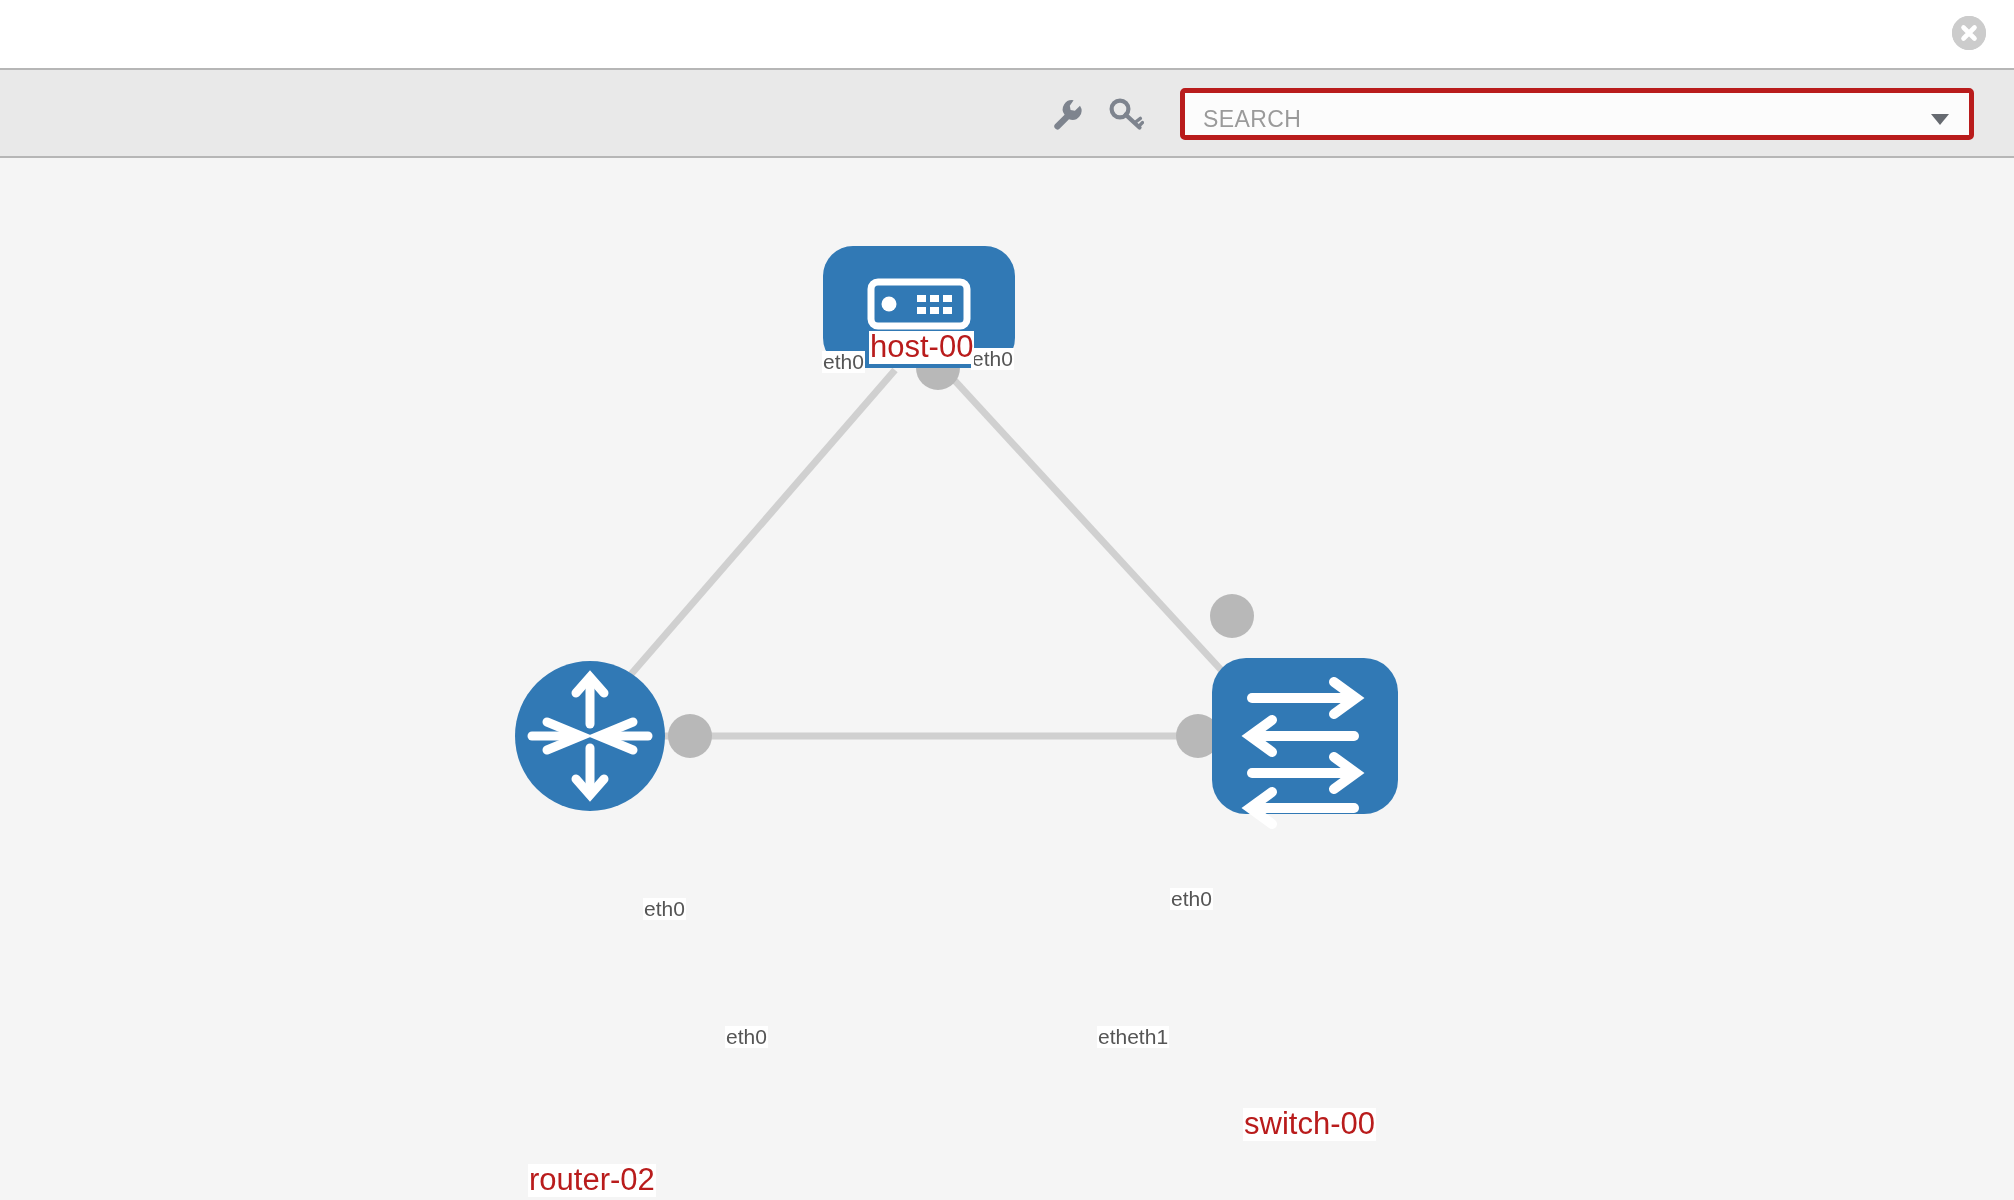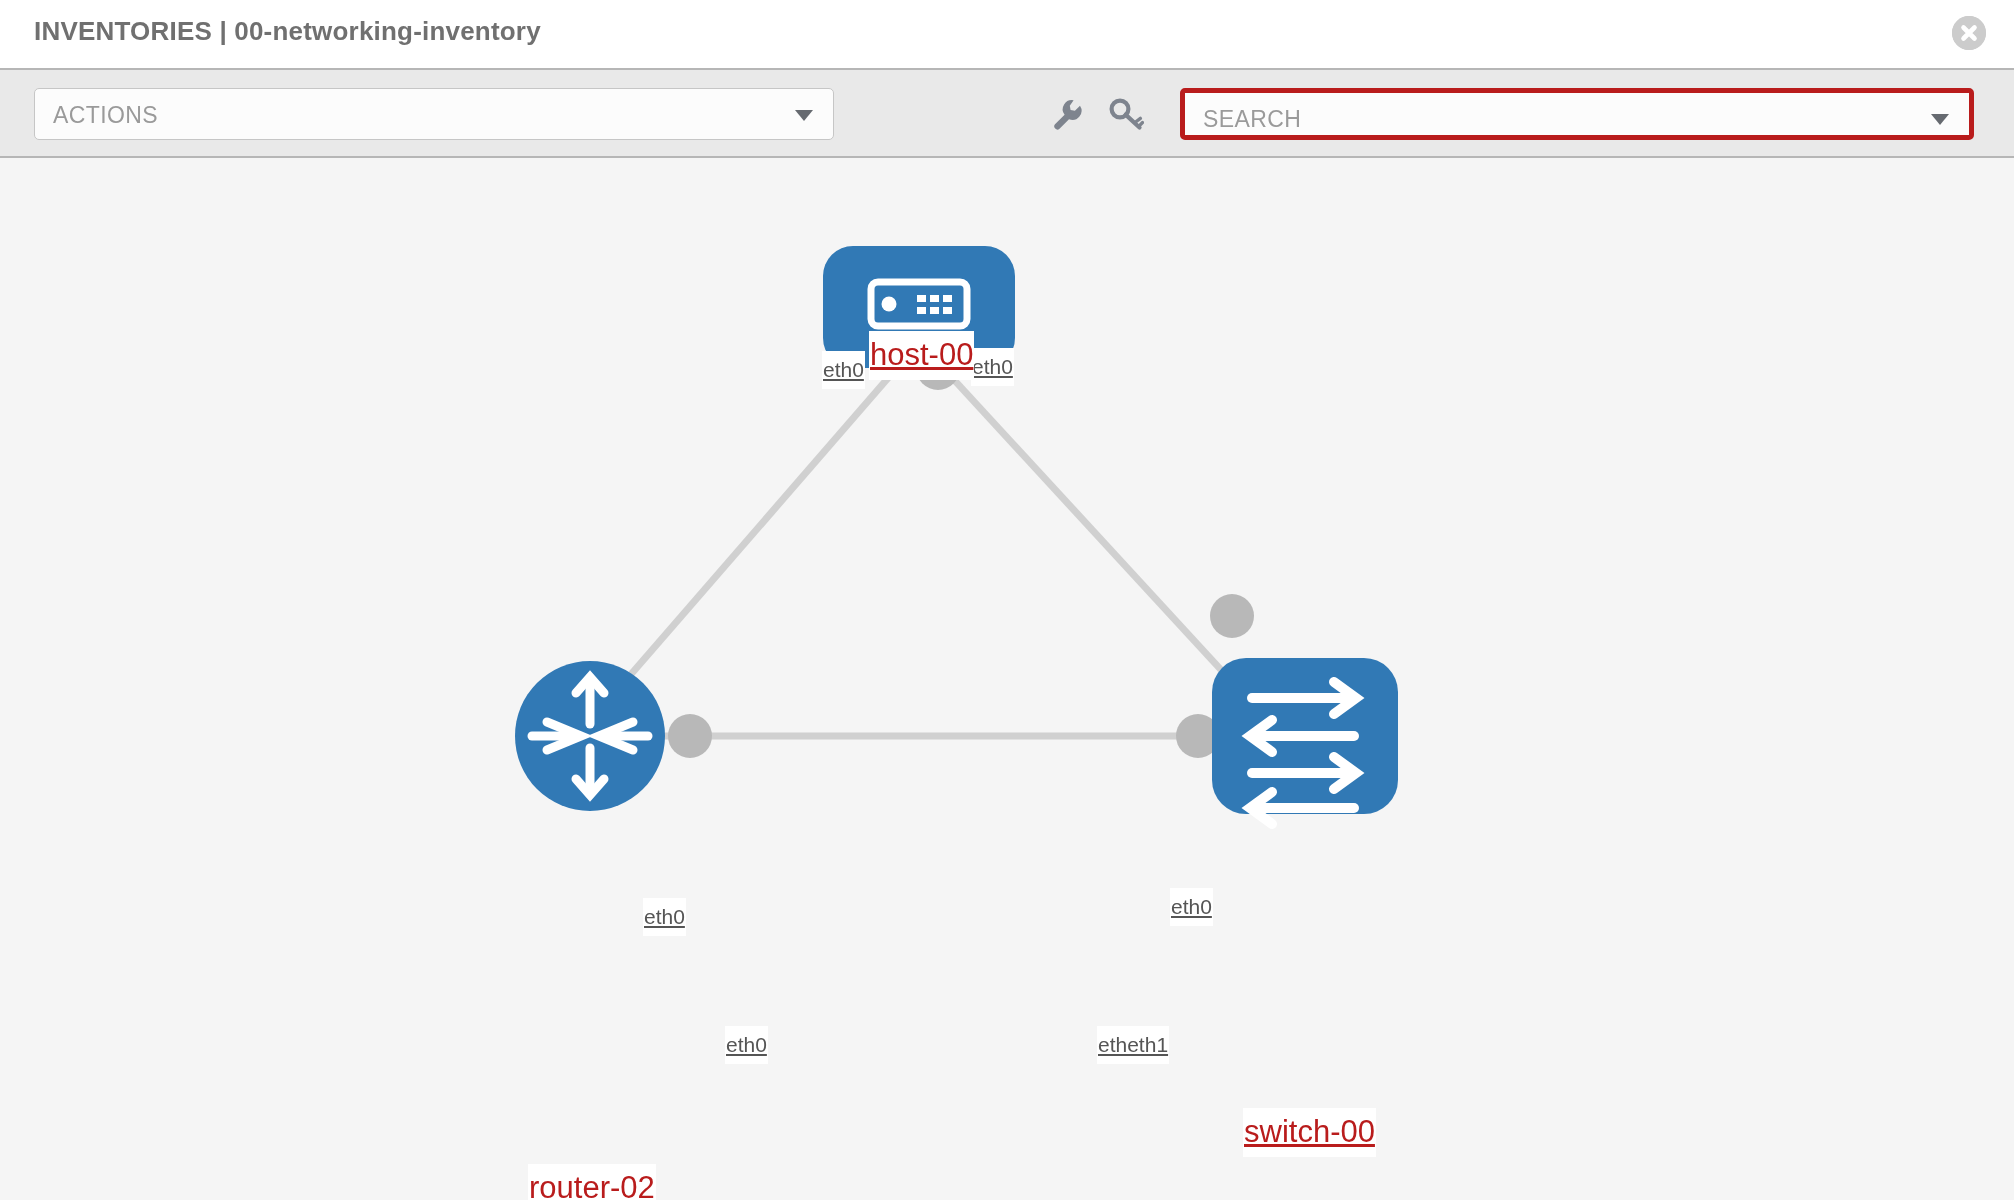--- a/index.html
+++ b/index.html
@@ -131,45 +131,39 @@
     left: 0; top: 0;
   }
 
   
   .chip {
     position: absolute;
     background: #ffffff;
     color: #555555;
     white-space: nowrap;
     line-height: 1.05;
-    padding: 8px 1px;
-    text-decoration: underline;
+    padding: 0 1px;
   }
   .chip.iface { font-size: 21px; }
   .chip.nodename { font-size: 31px; color: #b91c1c; }
 </style>
 </head>
 <body>
 
 <div class="header">
-  <div class="header-title">INVENTORIES | 00-networking-inventory</div>
   <div class="close-btn">
     <svg width="34" height="34" viewBox="0 0 34 34" aria-hidden="true">
       <circle cx="17" cy="17" r="17" fill="#cccccc"></circle>
       <path d="M11.5 11.5 L22.5 22.5 M22.5 11.5 L11.5 22.5" stroke="#ffffff" stroke-width="4.6" stroke-linecap="round"></path>
     </svg>
   </div>
 </div>
 
 <div class="toolbar">
 
-  <div class="actions-select">
-    <span class="sel-label">ACTIONS</span>
-    <span class="caret"></span>
-  </div>
 
   <div class="tool-icon wrench">
     <svg width="36" height="36" viewBox="0 0 36 36" aria-hidden="true">
       <path d="M24.6 4.2 a9.2 9.2 0 0 0 -9.0 14.6 L6.0 28.3 a3.2 3.2 0 0 0 4.5 4.5 l9.5 -9.5 a9.2 9.2 0 0 0 11.0 -13.6 l-5.1 5.1 -4.3 -0.8 -0.8 -4.3 z" fill="#7e848e"></path>
     </svg>
   </div>
 
   <div class="tool-icon key">
     <svg width="36" height="36" viewBox="0 0 36 36" aria-hidden="true">
       <circle cx="12" cy="13" r="8.4" fill="none" stroke="#7e848e" stroke-width="4.2"></circle>

